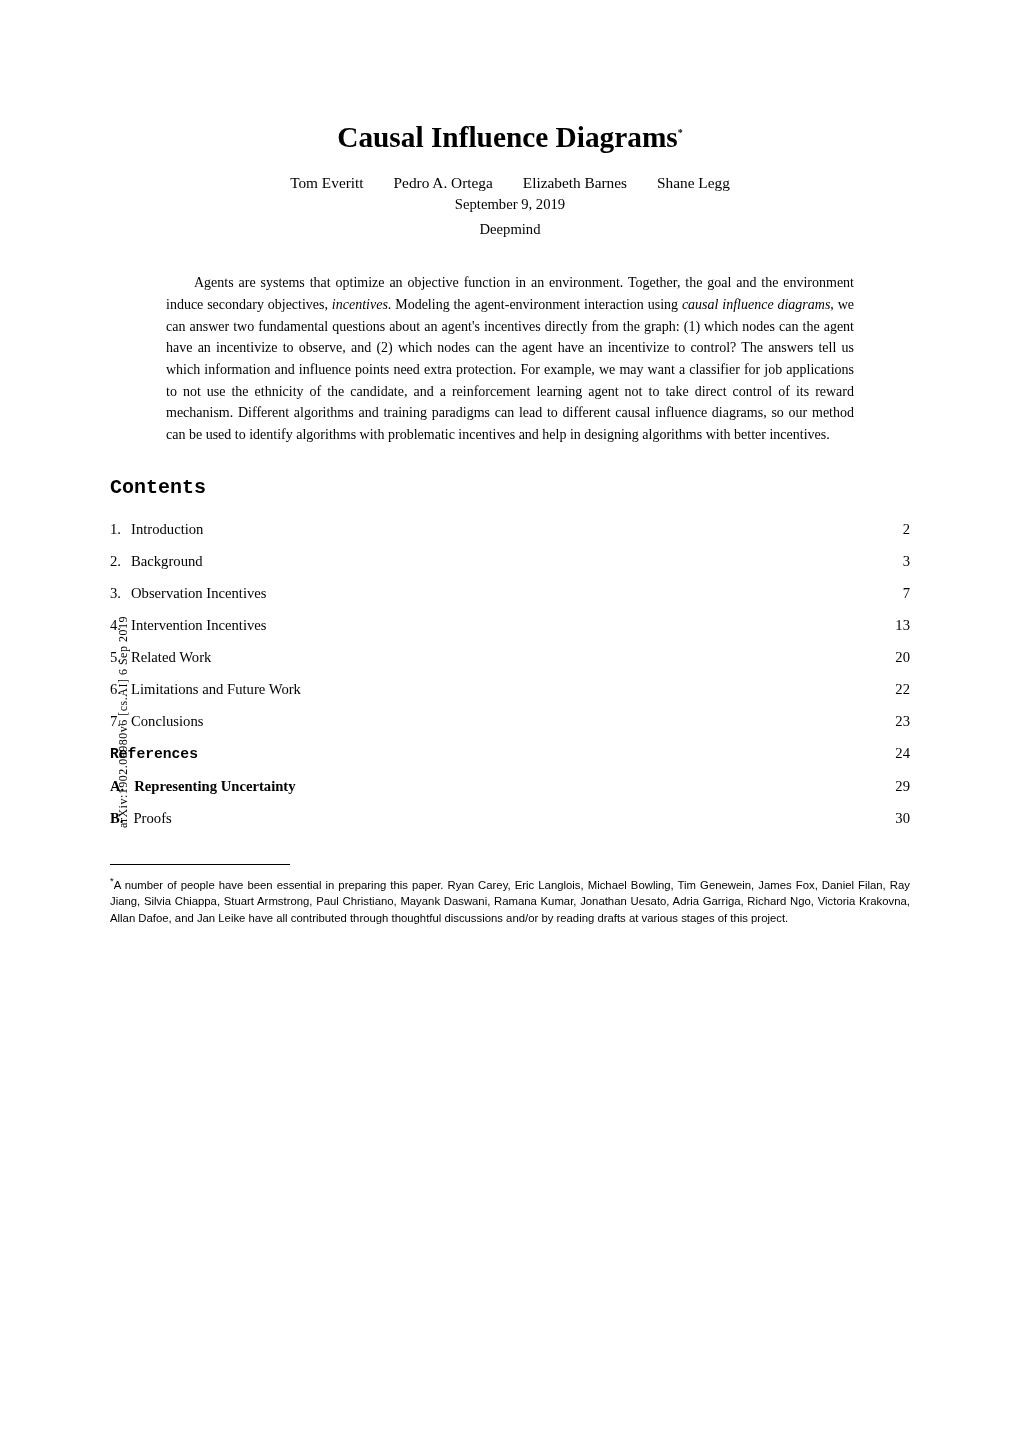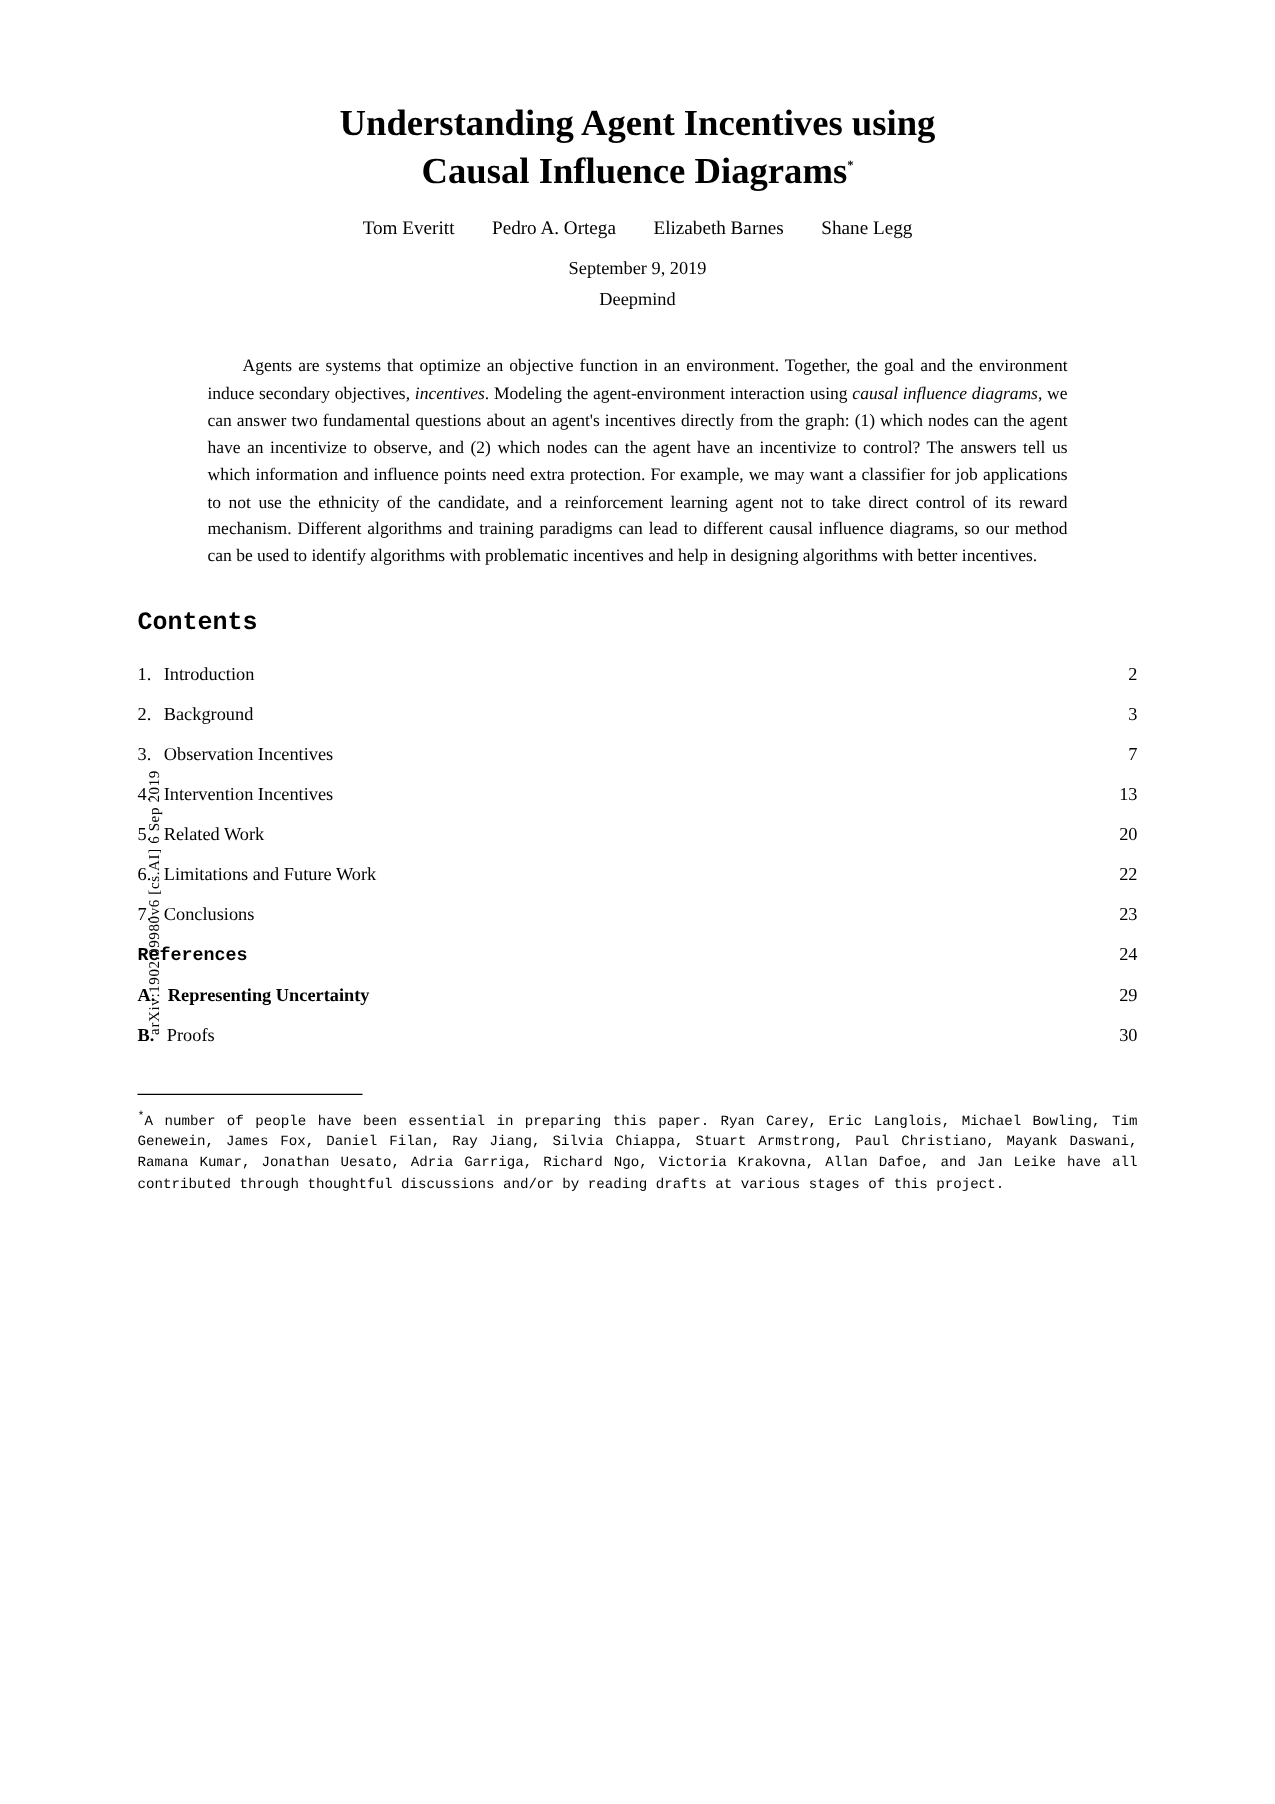--- a/index.html
+++ b/index.html
@@ -53,21 +53,21 @@
 
     .subtitle {
       font-size: 11pt;
       font-weight: bold;
       margin-bottom: 18px;
       font-family: 'Computer Modern', Georgia, serif;
     }
 
     .authors {
       font-size: 11.5pt;
-      margin-bottom: 11px;
+      margin-bottom: 0;
       display: flex;
       justify-content: center;
       gap: 30px;
       font-family: 'Computer Modern', Georgia, serif;
     }
 
     .date-affiliation {
       text-align: center;
       font-size: 11pt;
       line-height: 1.7;
@@ -104,21 +104,21 @@
       border-top: 1px solid #000;
       width: 180px;
       margin-top: 30px;
       margin-bottom: 10px;
     }
 
     .footnote {
       font-size: 8.5pt;
       line-height: 1.5;
       text-align: justify;
-      font-family: Liberation Mono, monospace;
+      font-family: Liberation Sans, sans-serif;
     }
 
     .footnote-marker {
       vertical-align: super;
       font-size: 7pt;
     }
 
     .toc-row {
       display: flex;
       justify-content: space-between;
@@ -143,21 +143,21 @@
   </style>
 </head>
 <body>
 
 <div class="page">
 
   <div class="arxiv-label">arXiv:1902.09980v6 [cs.AI] 6 Sep 2019</div>
 
   <div class="title-section">
     <div class="main-title">
-      <span>Understanding Agent Incentives using</span><br>
+      <br>
       <span>Causal Influence Diagrams</span><sup>*</sup>
     </div>
   </div>
 
   <div class="authors">
     <span>Tom Everitt</span>
     <span>Pedro A. Ortega</span>
     <span>Elizabeth Barnes</span>
     <span>Shane Legg</span>
   </div>

